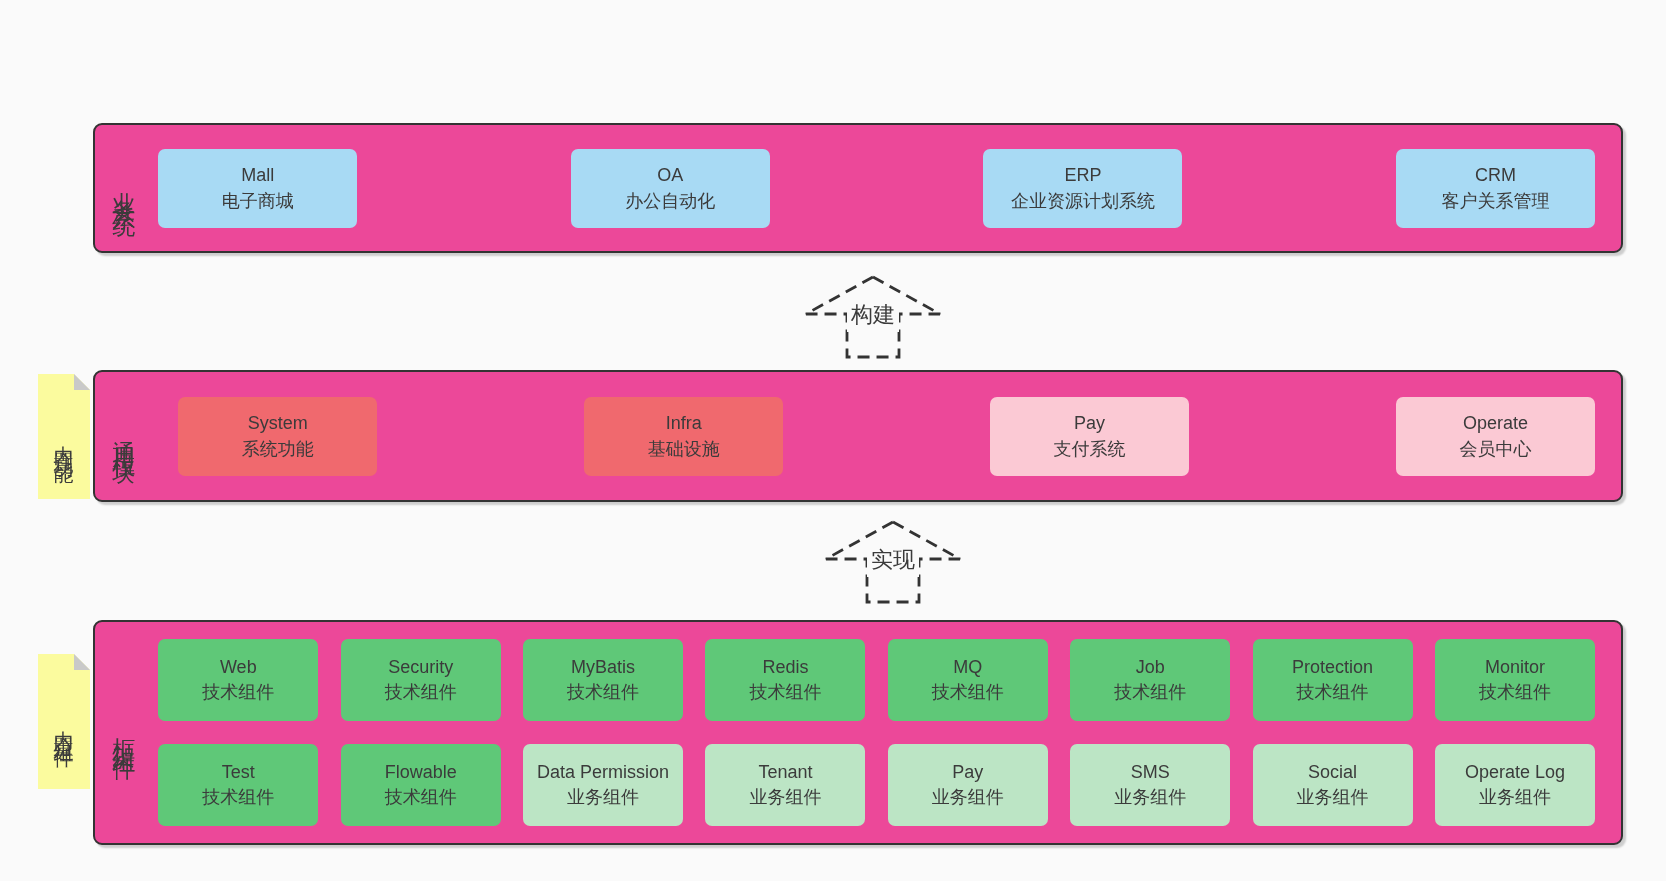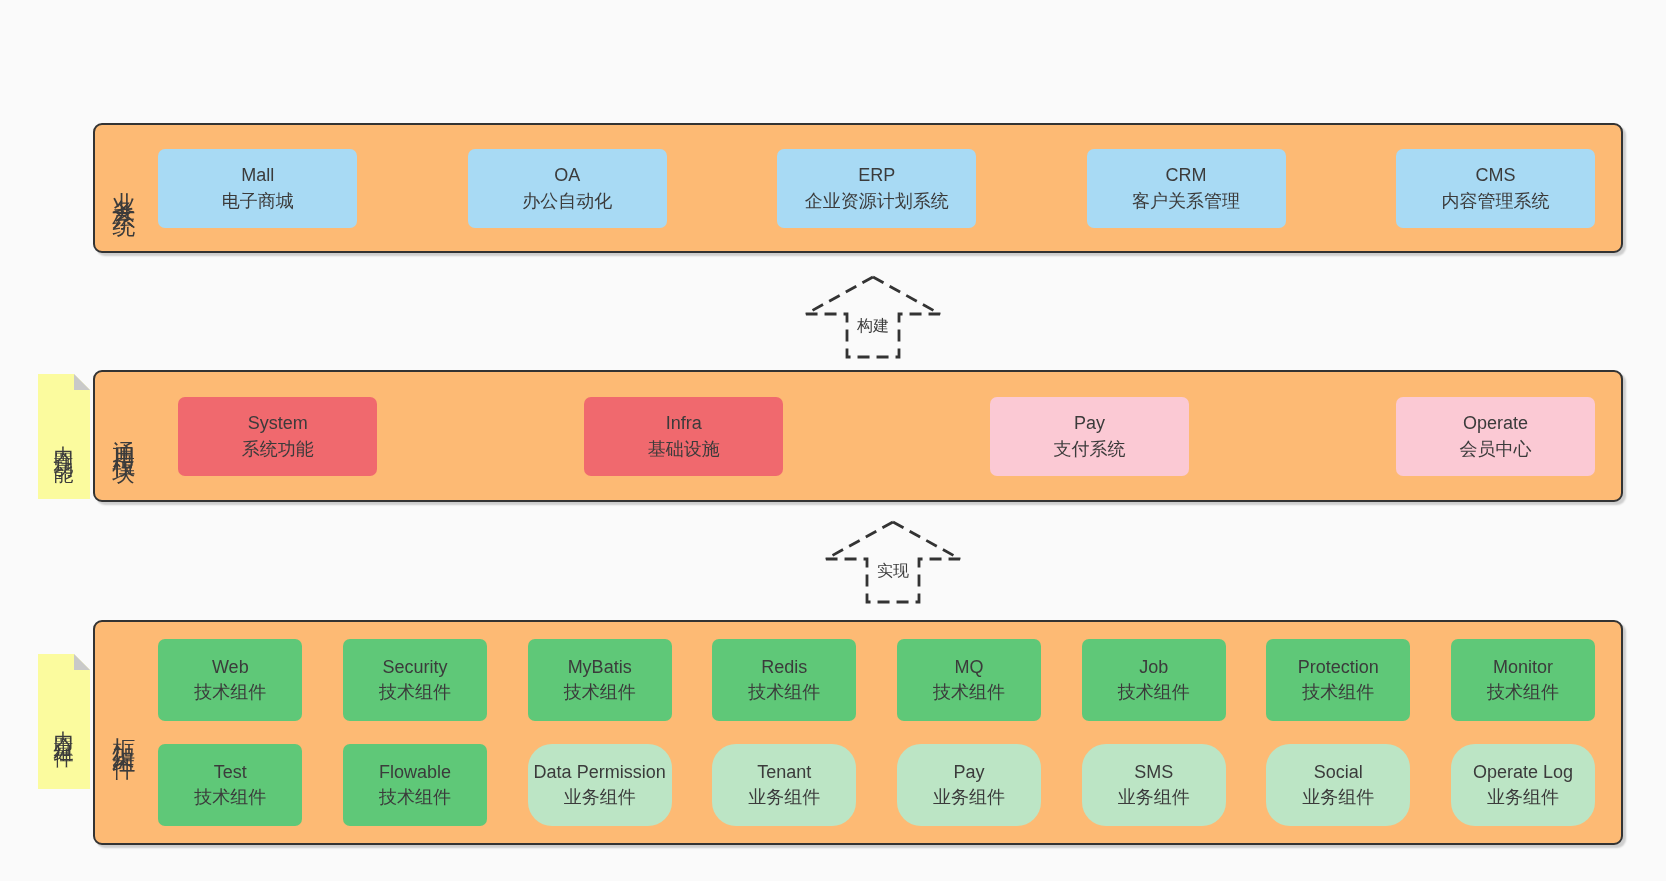--- a/index.html
+++ b/index.html
@@ -10,21 +10,21 @@
     color: #3b3b3b;
     position: relative;
     overflow: hidden;
   }
 
   
   .layer {
     position: absolute;
     left: 93px;
     width: 1530px;
-    background: #fdba74;
+    background: #ec4899;
     border: 2px solid #333333;
     border-radius: 9px;
     box-sizing: border-box;
     box-shadow: 3px 3px 2px rgba(0,0,0,0.18);
     display: flex;
     align-items: center;
   }
   .layer-business  { top: 123px; height: 130px; }
   .layer-module    { top: 370px; height: 132px; gap: 20px; }
   .layer-component { top: 620px; height: 225px; }
@@ -61,26 +61,26 @@
     display: flex;
     flex-direction: column;
     align-items: center;
     justify-content: center;
     text-align: center;
     font-size: 18px;
     line-height: 26px;
     color: #3b3b3b;
   }
   .node-wide   { width: 199px; height: 79px; }
-  .node-small  { width: 144px; height: 82px; padding: 0 4px; box-sizing: border-box; line-height: 25px; }
+  .node-small  { width: 160px; height: 82px; padding: 0 4px; box-sizing: border-box; line-height: 25px; }
   .v-blue        { background: #a8daf4; }
   .v-red         { background: #f0696e; }
   .v-pink        { background: #fbc9d4; }
   .v-green       { background: #5fc878; }
-  .v-light-green { background: #bce5c5; border-radius: 24px; }
+  .v-light-green { background: #bce5c5; }
 
   
   .sticky {
     position: absolute;
     left: 38px;
     width: 52px;
     background: #fbfb9e;
     display: flex;
     align-items: center;
     justify-content: center;
@@ -109,24 +109,24 @@
     margin-top: 10px;
   }
 
   
   .arrow { position: absolute; width: 140px; height: 86px; }
   .arrow-build     { left: 803px; top: 274px; }
   .arrow-implement { left: 823px; top: 519px; }
   .arrow svg { display: block; }
   .arrow-label {
     position: absolute;
-    left: 50%; top: 40px;
+    left: 50%; top: 24px;
     transform: translateX(-50%);
     background: #fafafa;
-    font-size: 16px;
+    font-size: 22px;
     color: #3b3b3b;
     padding: 2px 4px;
     white-space: nowrap;
   }
 </style>
 </head>
 <body>
 
 <div class="layer layer-business">
   <div class="side-label">业务系统</div>
@@ -139,24 +139,20 @@
       <span>OA</span>
       <span>办公自动化</span>
     </div>
     <div class="node node-wide v-blue">
       <span>ERP</span>
       <span>企业资源计划系统</span>
     </div>
     <div class="node node-wide v-blue">
       <span>CRM</span>
       <span>客户关系管理</span>
-    </div>
-    <div class="node node-wide v-blue">
-      <span>CMS</span>
-      <span>内容管理系统</span>
     </div>
   </div>
 </div>
 
 <div class="arrow arrow-build">
   <svg width="140" height="86" viewBox="0 0 140 86">
     <path d="M70 3 L137 40 L96 40 L96 83 L44 83 L44 40 L3 40 Z" fill="none" stroke="#333333" stroke-width="2.8" stroke-dasharray="12 7"></path>
   </svg>
   <div class="arrow-label">构建</div>
 </div>

